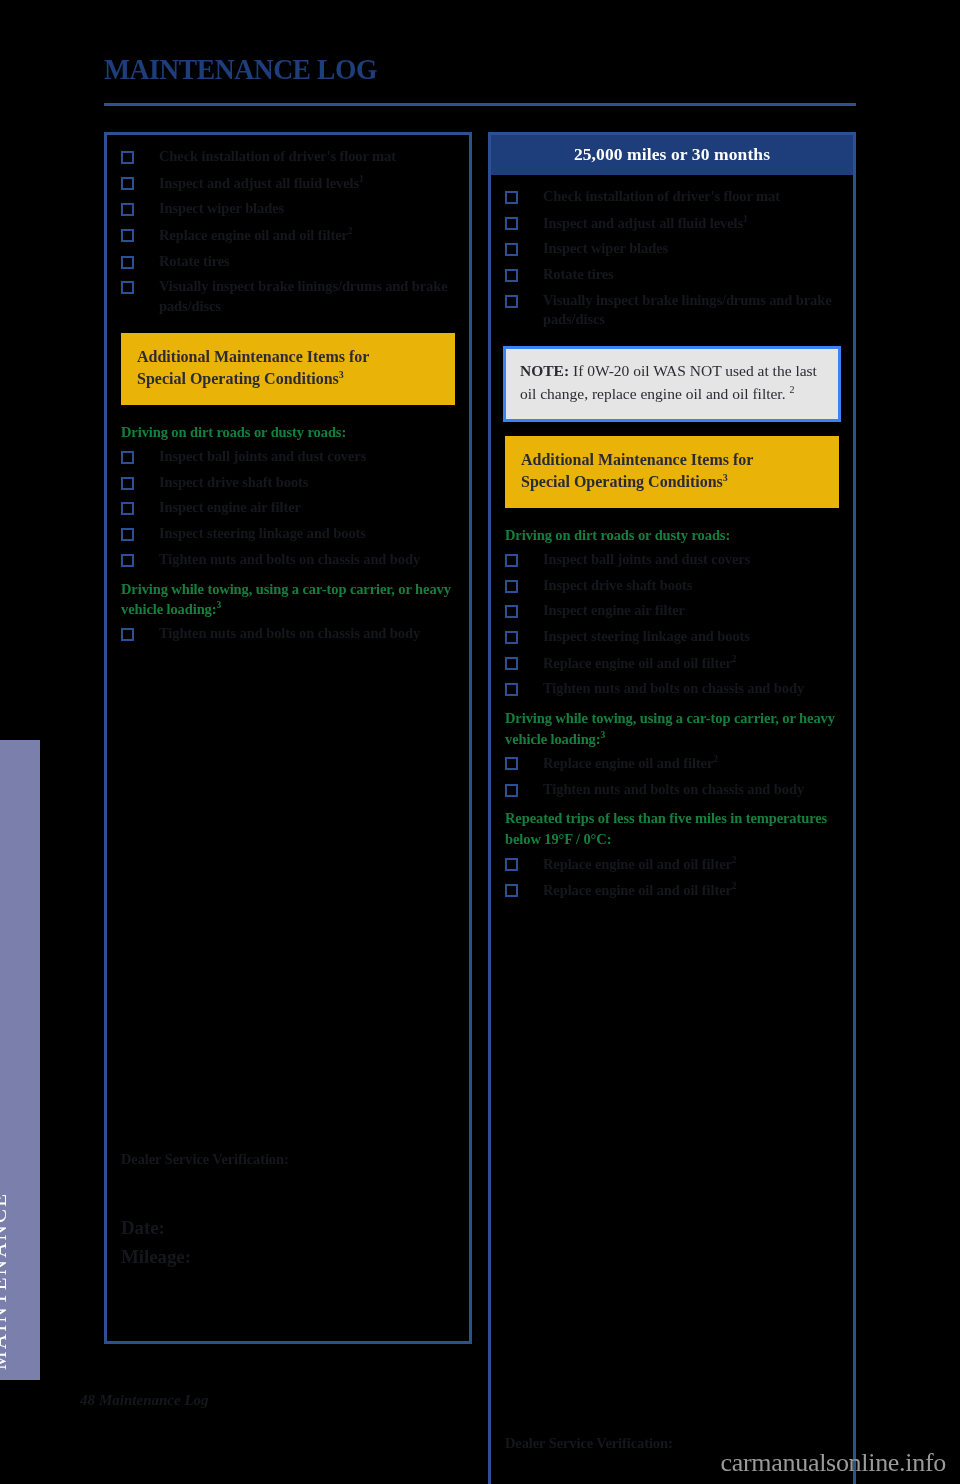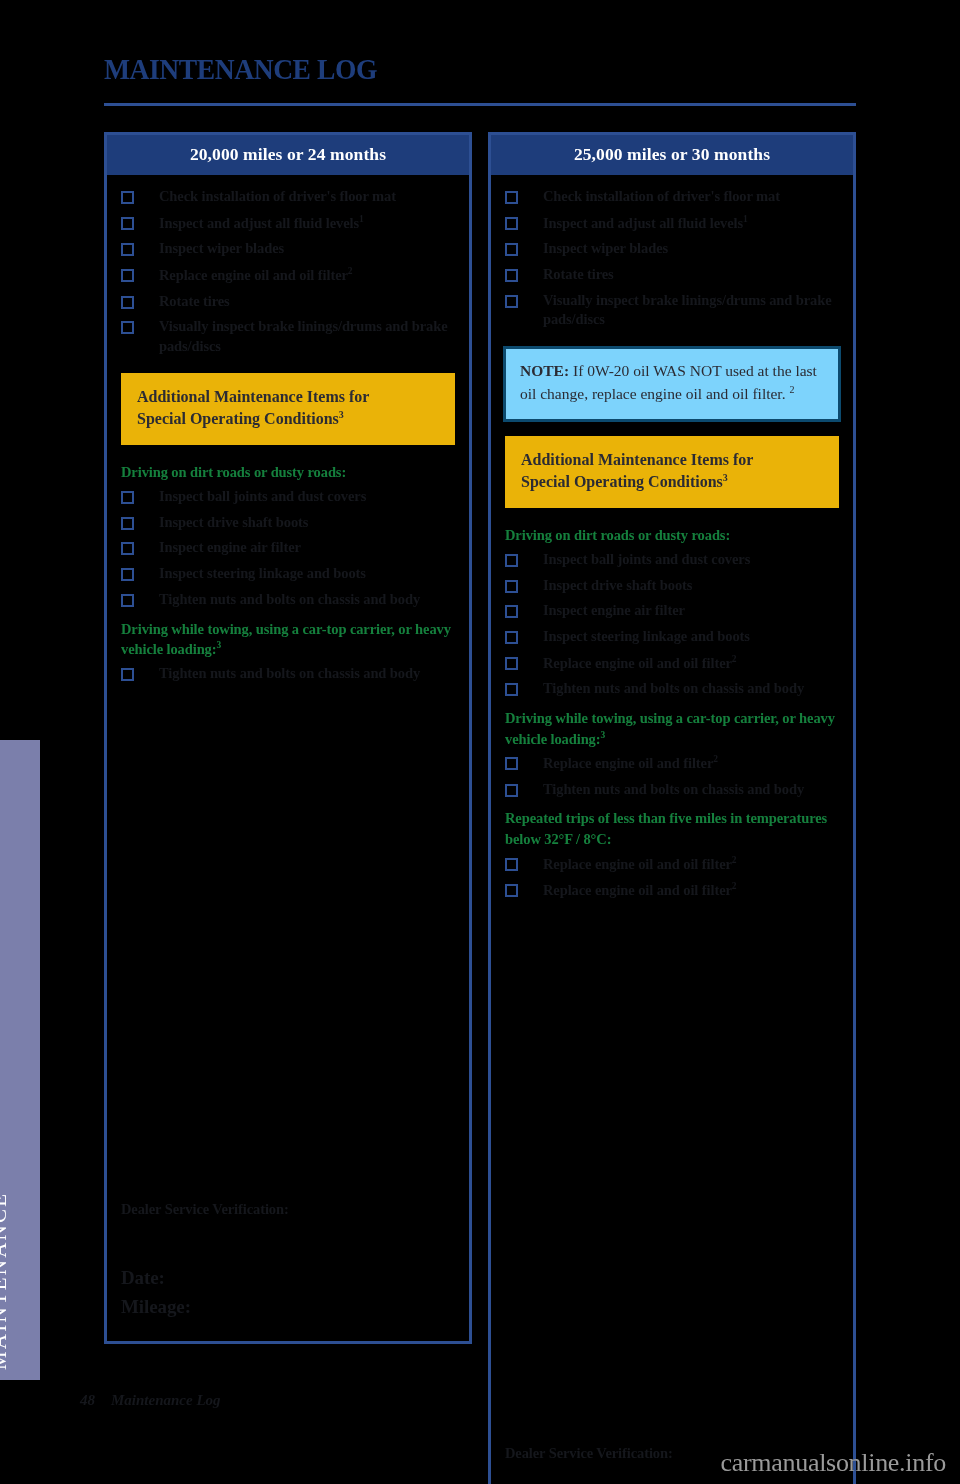--- a/index.html
+++ b/index.html
@@ -148,37 +148,37 @@
     color: #2b2b33;
     line-height: 1.42;
   }
   .callout-line .sup {
     font-size: 10px;
     vertical-align: super;
   }
 
   .note-box {
     margin: 14px 12px 12px 12px;
-    background: #7dd3fc;
-    border: 3px solid #0c4a6e;
+    background: #e5e5e5;
+    border: 3px solid #3b82f6;
     padding: 11px 14px 13px 14px;
   }
   .note-text {
     font-size: 15.5px;
     color: #2b2b33;
     line-height: 1.46;
   }
   .note-text b { font-weight: bold; }
   .note-text .sup { font-size: 10px; vertical-align: super; }
 
   
   .verify {
     position: absolute;
     left: 0;
-    bottom: 18px;
+    bottom: 28px;
     width: 100%;
     padding: 0 14px;
   }
   .verify-title {
     font-size: 14.5px;
     font-weight: bold;
     color: #15171c;
     margin-bottom: 46px;
     letter-spacing: -0.1px;
   }
@@ -196,21 +196,21 @@
     left: 80px;
     top: 1392px;
     display: flex;
     align-items: baseline;
   }
   .footer-page {
     font-size: 15px;
     font-weight: bold;
     color: #15171c;
     font-style: italic;
-    margin-right: 16px;
+    margin-right: 4px;
   }
   .footer-text {
     font-size: 15px;
     font-weight: bold;
     font-style: italic;
     color: #15171c;
   }
 
   
   .watermark {
@@ -229,21 +229,20 @@
 <div id="page">
 
   <div class="side-tab">
     <span class="side-tab-label">MAINTENANCE</span>
   </div>
 
   <div class="page-title">MAINTENANCE LOG</div>
   <div class="title-rule"></div>
 
   <div class="col col-left" id="col-0">
-      <div class="col-header">20,000 miles or 24 months</div>
       <div class="col-body">
         <div class="check-row">
           <span class="checkbox"></span>
           <span class="check-label">Check installation of driver's floor mat</span>
         </div>
         <div class="check-row">
           <span class="checkbox"></span>
           <span class="check-label">Inspect and adjust all fluid levels<span class="sup">1</span></span>
         </div>
         <div class="check-row">
@@ -356,21 +355,21 @@
         </div>
         <div class="cond-head">Driving while towing, using a car-top carrier, or heavy vehicle loading:<span class="sup">3</span></div>
         <div class="check-row">
           <span class="checkbox"></span>
           <span class="check-label">Replace engine oil and filter<span class="sup">2</span></span>
         </div>
         <div class="check-row">
           <span class="checkbox"></span>
           <span class="check-label">Tighten nuts and bolts on chassis and body</span>
         </div>
-        <div class="cond-head">Repeated trips of less than five miles in temperatures below 32°F / 8°C:</div>
+        <div class="cond-head">Repeated trips of less than five miles in temperatures below 19°F / 0°C:</div>
         <div class="check-row">
           <span class="checkbox"></span>
           <span class="check-label">Replace engine oil and oil filter<span class="sup">2</span></span>
         </div>
         <div class="check-row">
           <span class="checkbox"></span>
           <span class="check-label">Replace engine oil and oil filter<span class="sup">2</span></span>
         </div>
         <div class="verify">
           <div class="verify-title">Dealer Service Verification:</div>

